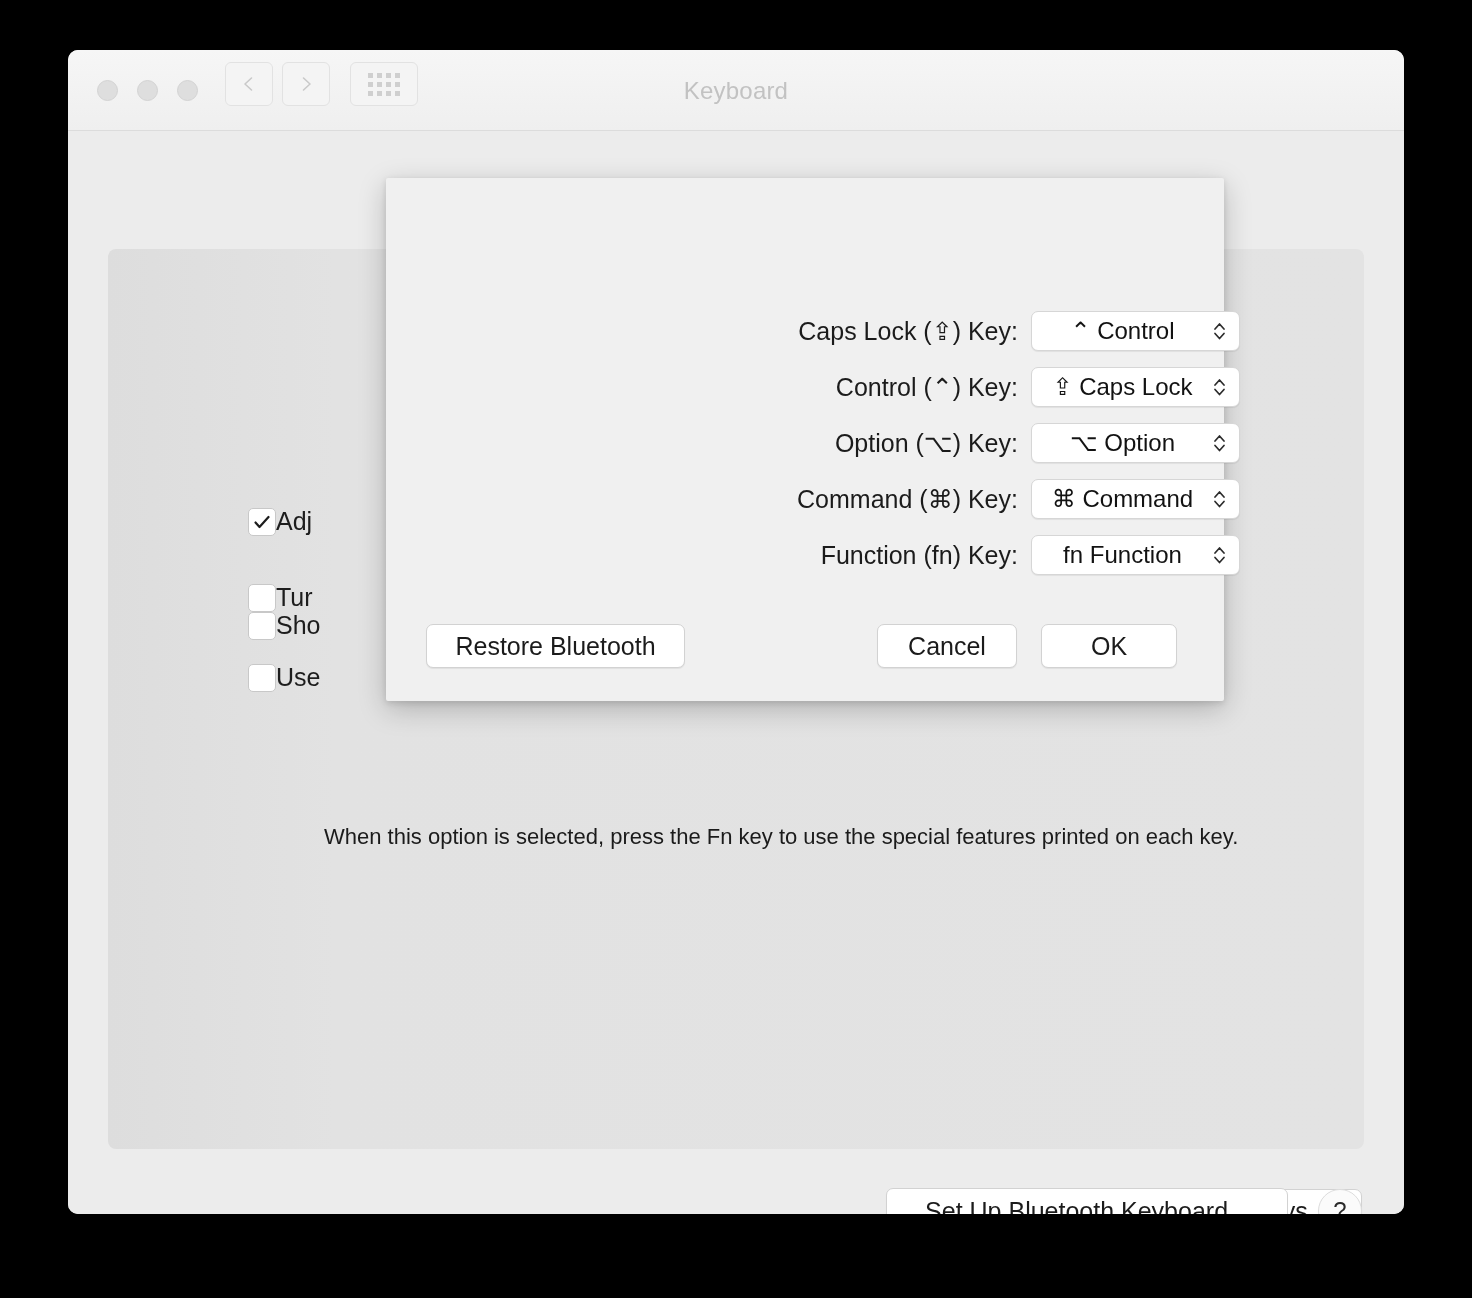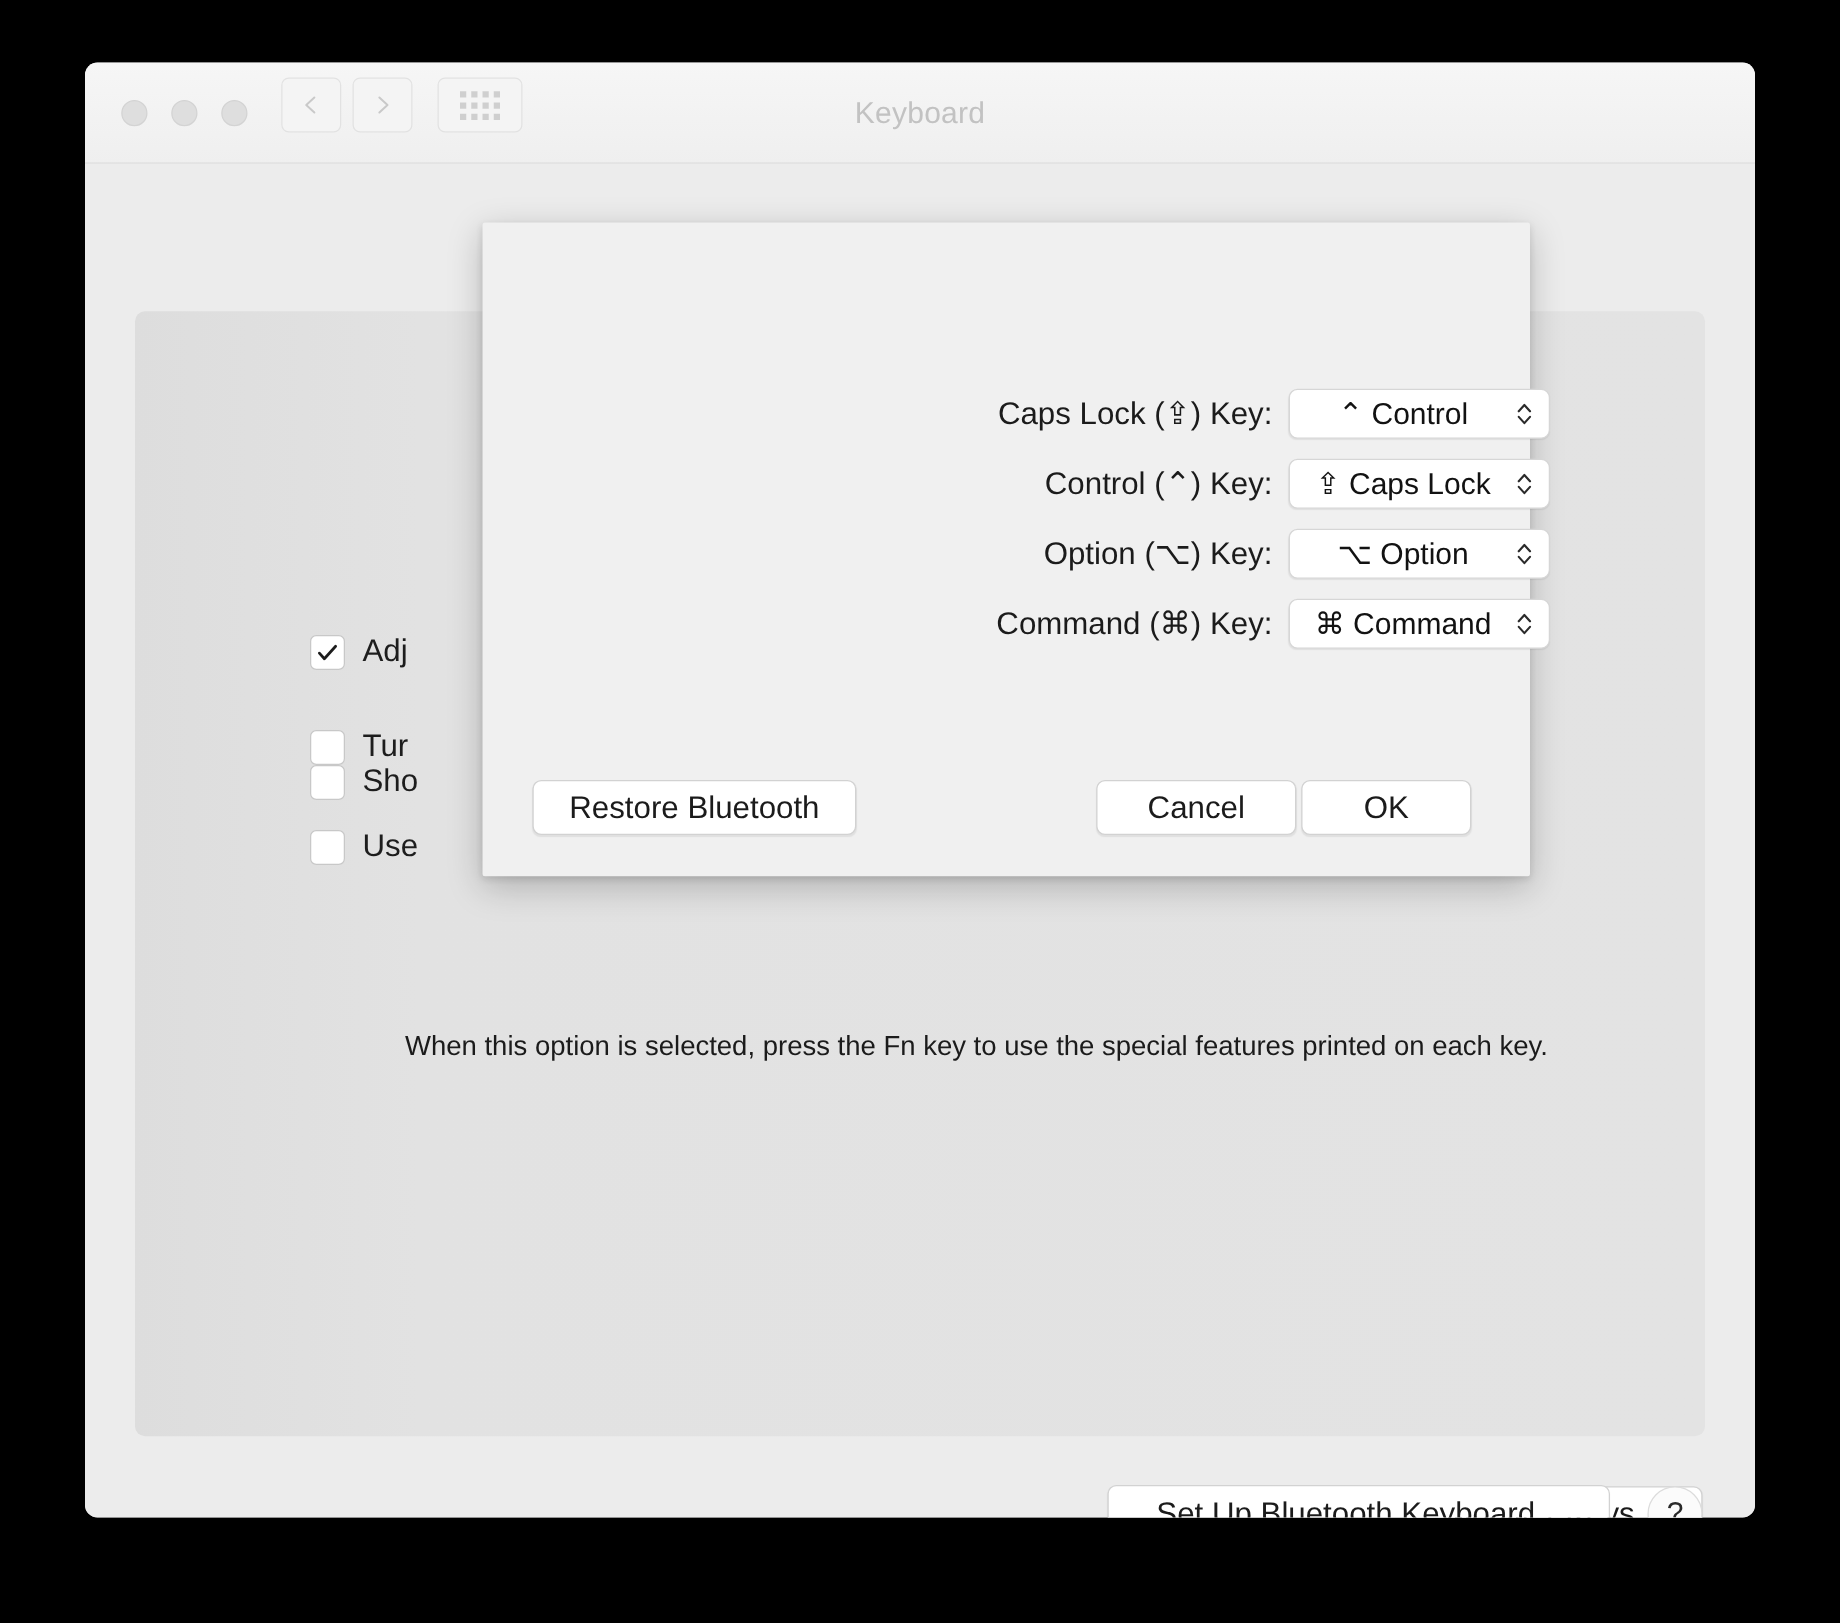--- a/index.html
+++ b/index.html
@@ -92,21 +92,21 @@
   }
   #panel {
     position: absolute;
     left: 40px; top: 118px;
     width: 1256px; height: 900px;
     background: linear-gradient(to right, #dddddd 0%, #e2e2e2 18%, #e3e3e3 100%);
     border-radius: 8px;
   }
   .chk-row {
     position: absolute;
-    display: flex; align-items: center; gap: 14px;
+    display: flex; align-items: center; 
     font-size: 25px; color: #1d1d1d;
     white-space: nowrap;
   }
   .chk-box {
     width: 28px; height: 28px; flex: none;
     background: #ffffff;
     border: 1px solid #c8c8c8;
     border-radius: 5px;
     display: flex; align-items: center; justify-content: center;
   }
@@ -219,21 +219,21 @@
     position: absolute;
     height: 44px;
     background: #ffffff;
     border: 1px solid #d2d2d2;
     border-radius: 7px;
     box-shadow: 0 1px 1px rgba(0,0,0,.07);
     font-size: 25px; color: #1b1b1b;
     display: flex; align-items: center; justify-content: center;
   }
   #restore-defaults-button { left: 40px;  width: 259px; }
-  #cancel-button          { left: 491px; width: 160px; }
+  #cancel-button          { left: 491px; width: 140px; }
   #ok-button              { left: 655px; width: 136px; }
 </style>
 </head>
 <body>
 
 <div id="window">
 
   <div id="titlebar">
 
     <div class="traffic-lights">
@@ -366,20 +366,32 @@
           <span class="popup-text">⌘ Command</span>
           <span class="popup-arrows">
             <svg width="15" height="24" viewBox="0 0 15 24">
                 <path d="M3 10L7.5 5 12 10" fill="none" stroke="#2b2b2b" stroke-width="1.7" stroke-linecap="round" stroke-linejoin="round"></path>
                 <path d="M3 14.5L7.5 19.5 12 14.5" fill="none" stroke="#2b2b2b" stroke-width="1.7" stroke-linecap="round" stroke-linejoin="round"></path>
               </svg>
           </span>
         </span>
       </div>
 
+      <div class="mod-row">
+        <span class="mod-label">Function (fn) Key:</span>
+        <span class="popup">
+          <span class="popup-text">fn Function</span>
+          <span class="popup-arrows">
+            <svg width="15" height="24" viewBox="0 0 15 24">
+                <path d="M3 10L7.5 5 12 10" fill="none" stroke="#2b2b2b" stroke-width="1.7" stroke-linecap="round" stroke-linejoin="round"></path>
+                <path d="M3 14.5L7.5 19.5 12 14.5" fill="none" stroke="#2b2b2b" stroke-width="1.7" stroke-linecap="round" stroke-linejoin="round"></path>
+              </svg>
+          </span>
+        </span>
+      </div>
     </div>
 
     <div id="sheet-buttons">
       <div class="sheet-btn" id="restore-defaults-button">Restore Bluetooth</div>
       <div class="sheet-btn" id="cancel-button">Cancel</div>
       <div class="sheet-btn" id="ok-button">OK</div>
     </div>
   </div>
 </div>
 

